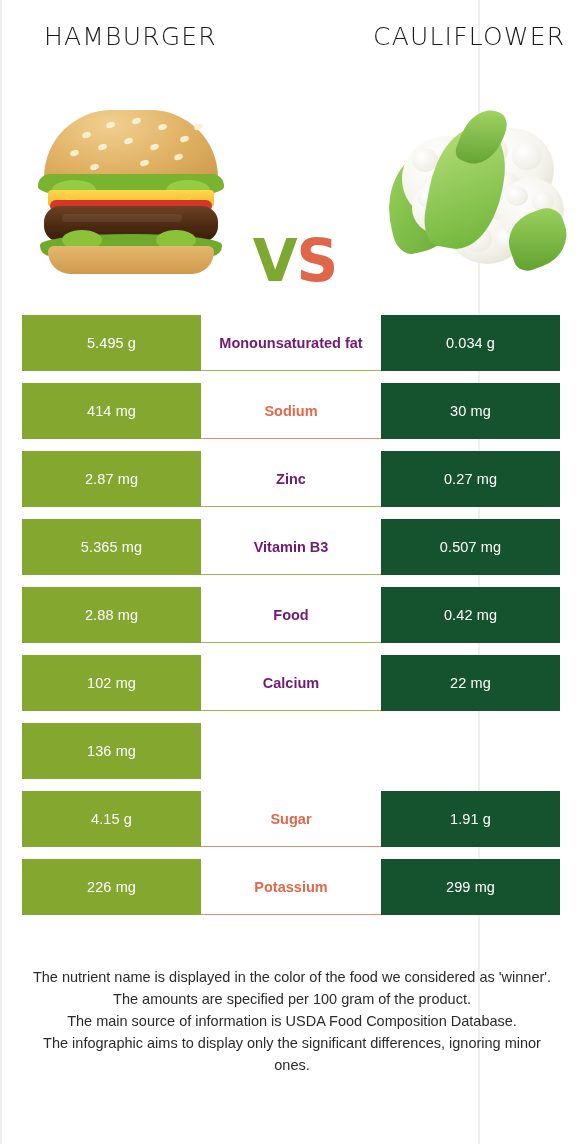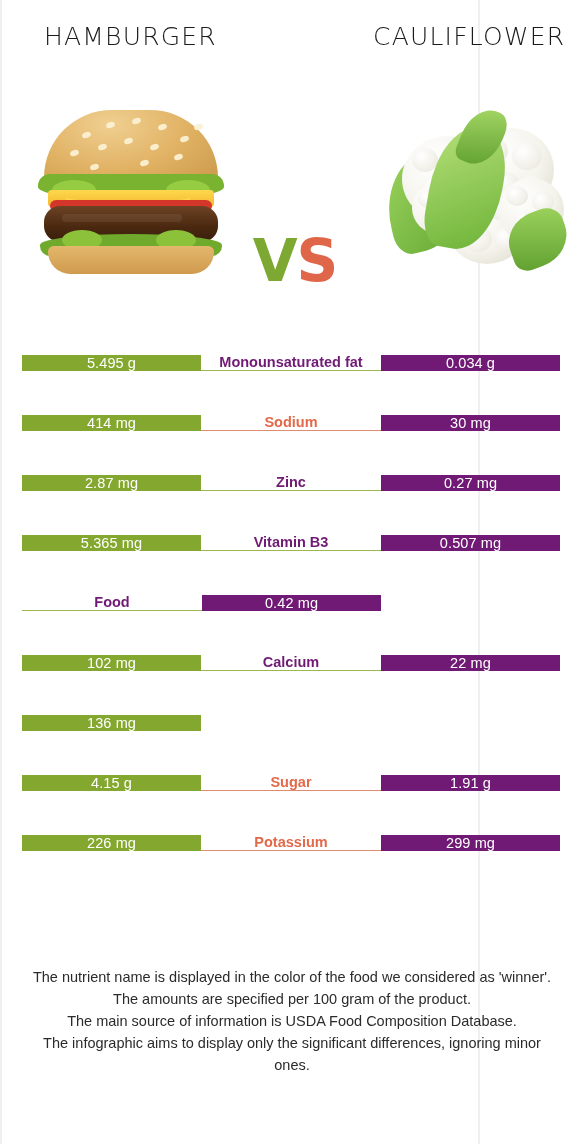--- a/index.html
+++ b/index.html
@@ -187,37 +187,36 @@
   .table {
     position: absolute;
     left: 20px;
     top: 315px;
     width: 538px;
   }
   .row {
     position: relative;
     display: flex;
     height: 56px;
-    margin-bottom: 4px;
-    align-items: flex-end;
+    margin-bottom: 12px;
   }
   .cell {
     display: flex;
     align-items: center;
     justify-content: center;
     font-size: 14.5px;
     box-sizing: border-box;
   }
   .cell-left, .cell-right {
     width: 179px;
     color: #ffffff;
     letter-spacing: .1px;
   }
   .cell-left  { background: #84A82F; }
-  .cell-right { background: #701a75; }
+  .cell-right { background: #14532d; }
   .cell-mid {
     width: 180px;
     background: #ffffff;
     font-weight: bold;
     font-size: 14.5px;
   }
   .row.win-left  .cell-mid { color: #701a75; border-bottom: 1px solid #9ab84f; }
   .row.win-right .cell-mid { color: #E2694A; border-bottom: 1px solid #dd8b72; }
 
   
@@ -327,20 +326,21 @@
         <div class="cell cell-left">2.87 mg</div>
         <div class="cell cell-mid">Zinc</div>
         <div class="cell cell-right">0.27 mg</div>
       </div>
       <div class="row win-left">
         <div class="cell cell-left">5.365 mg</div>
         <div class="cell cell-mid">Vitamin B3</div>
         <div class="cell cell-right">0.507 mg</div>
       </div>
       <div class="row win-left">
+        <div class="cell cell-left">2.88 mg</div>
         <div class="cell cell-mid">Food</div>
         <div class="cell cell-right">0.42 mg</div>
       </div>
       <div class="row win-left">
         <div class="cell cell-left">102 mg</div>
         <div class="cell cell-mid">Calcium</div>
         <div class="cell cell-right">22 mg</div>
       </div>
       <div class="row win-left">
         <div class="cell cell-left">136 mg</div>

